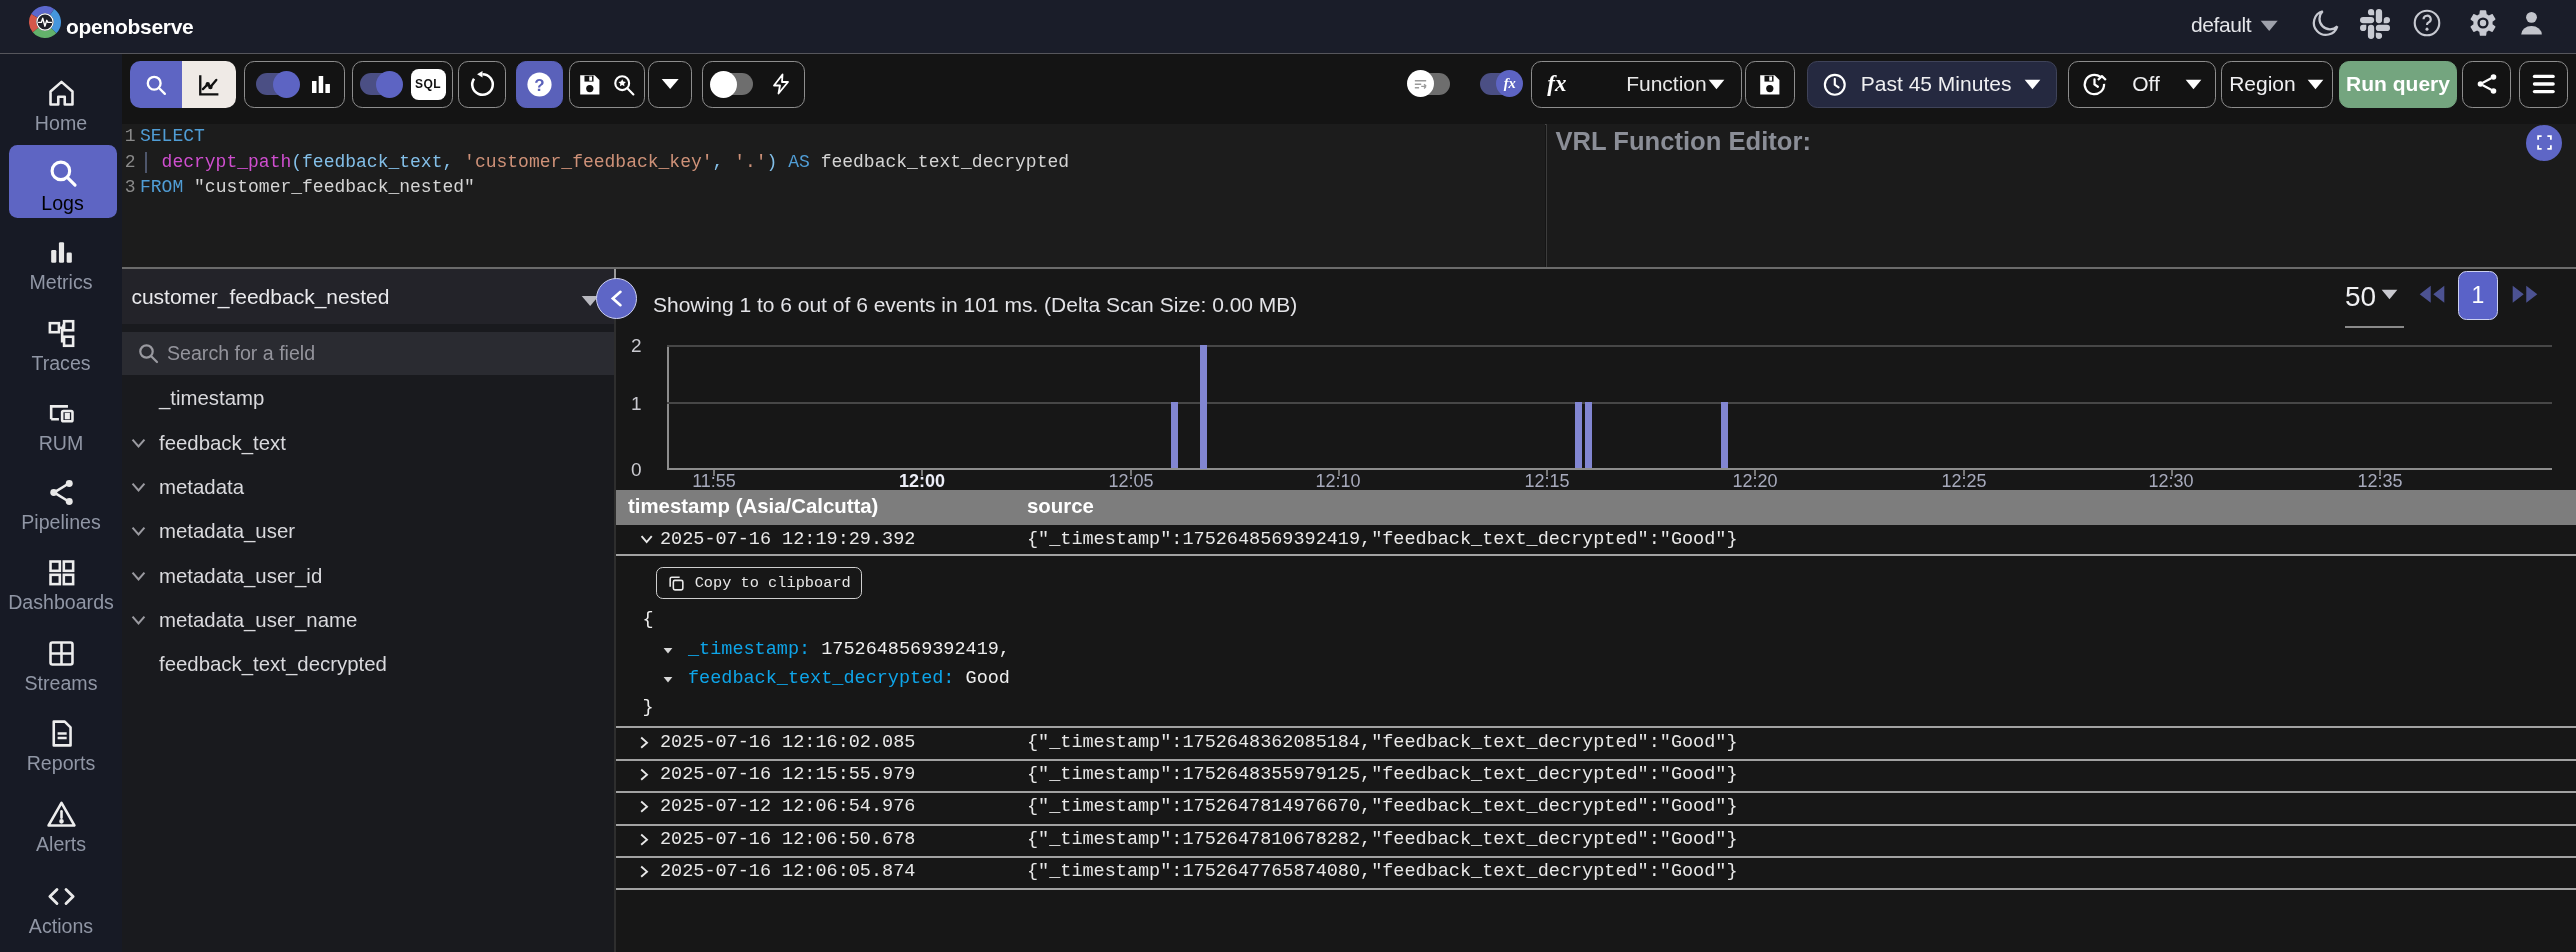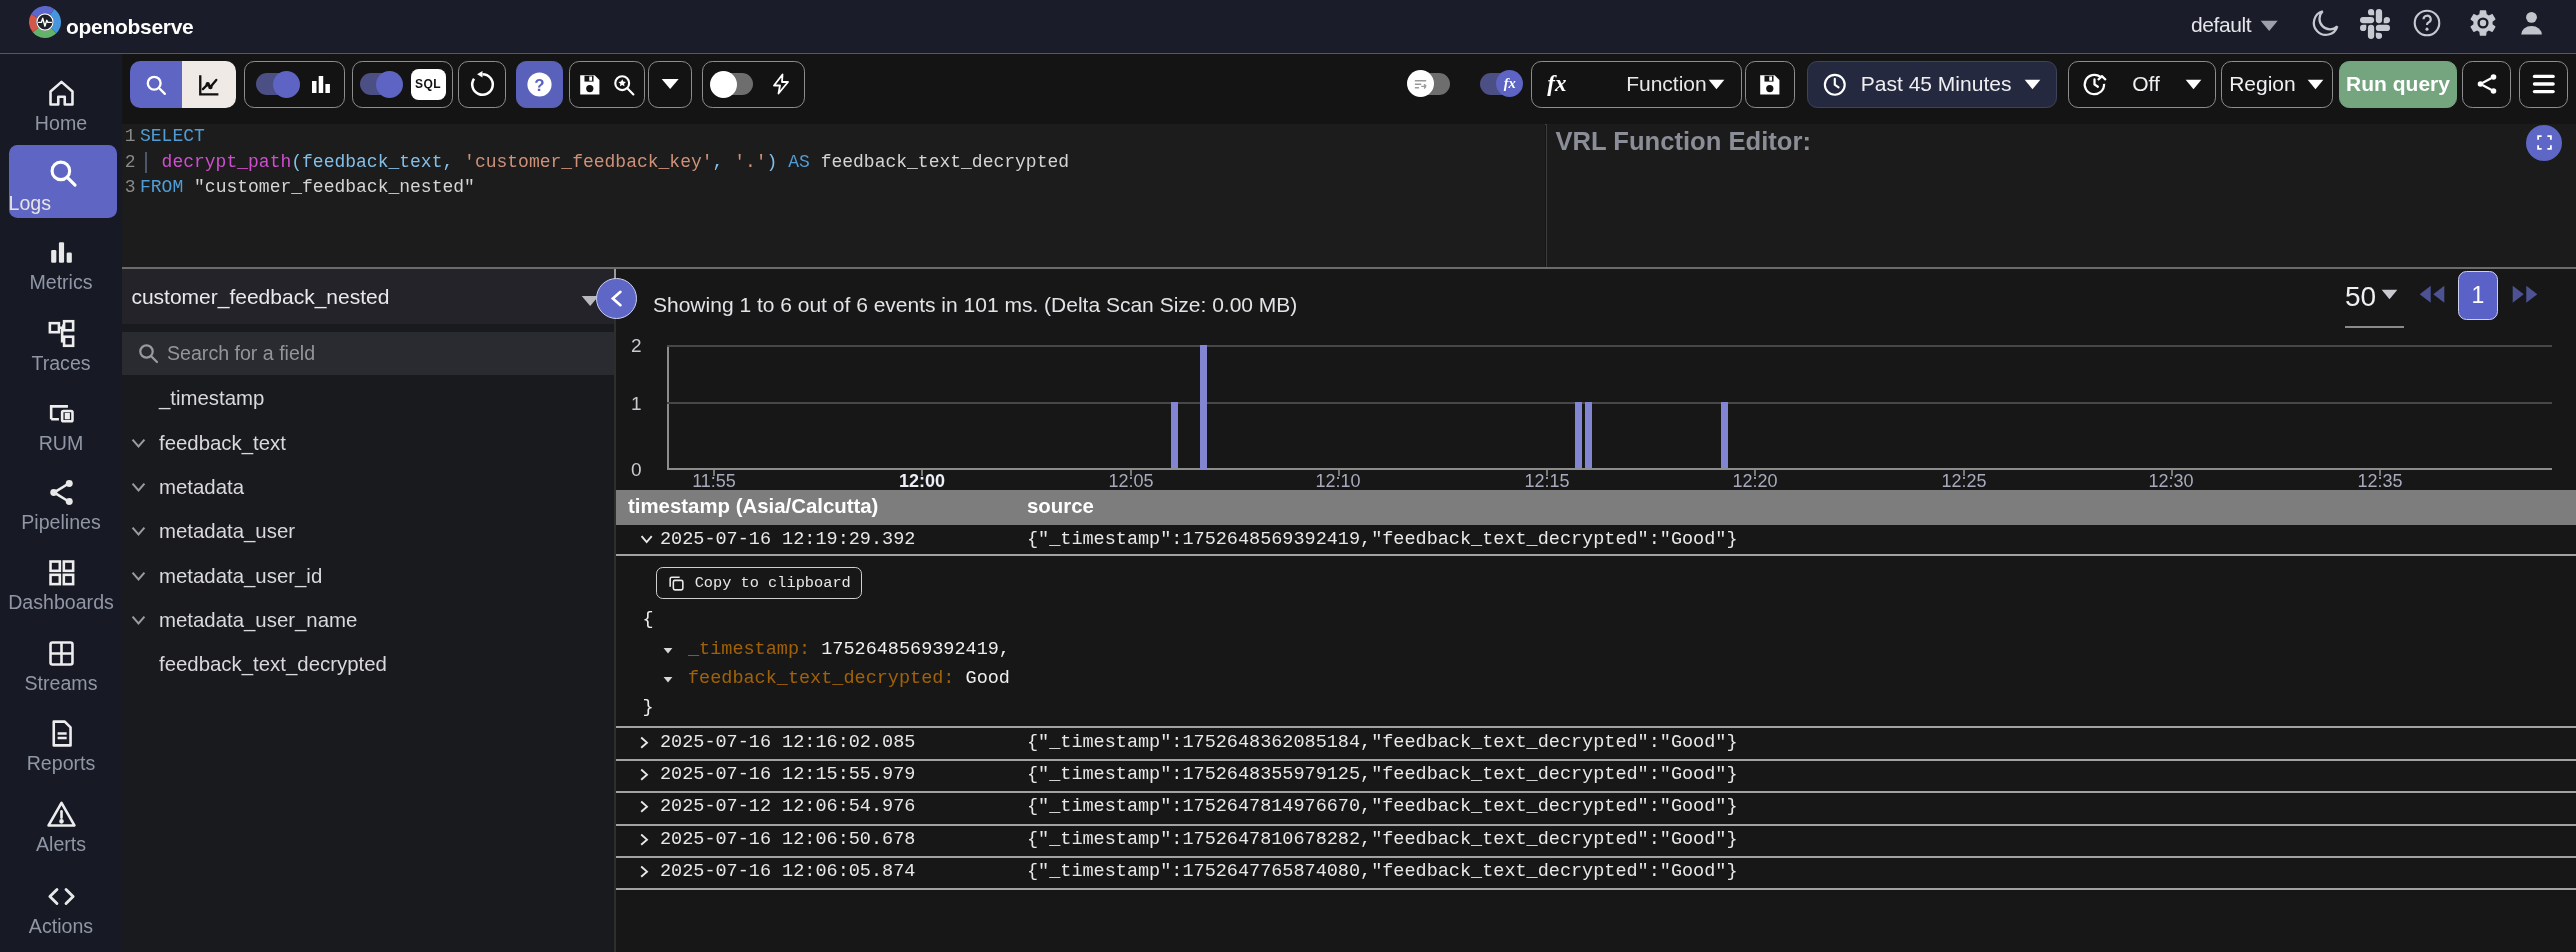--- a/index.html
+++ b/index.html
@@ -13,21 +13,21 @@
   #header { left:0; top:0; width:2576px; height:54px; background:#1a1d29; border-bottom:1.7px solid #56565c; }
   #logo-text { left:66px; top:14.5px; font-size:21px; font-weight:bold; color:#fff; letter-spacing:-0.3px; }
   .hicon { top:7.7px; color:#c7c9d1; }
   #org { left:2191px; top:12.8px; font-size:21px; color:#e4e5e9; letter-spacing:-0.4px; }
 
   
   #sidebar { left:0; top:54px; width:122px; height:899px; background:#171a25; }
   .sitem { position:absolute; left:0; width:122px; text-align:center; color:#9096a5; font-size:19.6px; }
   .sitem svg { display:block; margin:0 auto 3.4px auto; }
   #logs-active { position:absolute; left:8.5px; top:91px; width:108px; height:73px;
-     background:#5e65c3; border-radius:8.5px; color:#e5e5e5; font-size:19.6px; text-align:left; }
+     background:#5e65c3; border-radius:8.5px; color:#000000; font-size:19.6px; text-align:center; }
 
   
   #toolbar { left:122px; top:54px; width:2454px; height:71px; background:#141414; border-bottom:1.7px solid #454545; }
   .tbtn { position:absolute; top:6.8px; height:47px; background:#131313; border:1.7px solid #8e8e8e; border-radius:10.2px;
      display:flex; align-items:center; justify-content:center; }
   .toggle { position:relative; width:39px; height:22px; border-radius:11px; }
   .toggle .thumb { position:absolute; top:-2.6px; width:27px; height:27px; border-radius:50%; }
   .ton  { background:#4b4f84; }
   .ton .thumb { right:-4.3px; background:#5d64c3; }
   .toff { background:#6e6e6e; }
@@ -59,21 +59,21 @@
   .gline { position:absolute; background:#474747; height:1.7px; }
   .bar { position:absolute; background:#8286d2; width:6.8px; }
   .xlab { position:absolute; top:202px; font-size:18px; color:#a7aabc; transform:translateX(-50%); }
   .ylab { position:absolute; font-size:19px; color:#c9c9cf; text-align:right; width:25.6px; }
 
   
   #thead { position:absolute; left:0; top:221px; width:1960px; height:35px; background:#7d7d7d;
       color:#fff; font-weight:bold; font-size:20.4px; }
   .trow { position:absolute; left:0; width:1960px; font-size:18.5px; color:#e8e8e8; }
   .rowline { position:absolute; left:0; width:1960px; height:1.7px; background:#a2a2a2; }
-  .jkey { color:#a16207;margin-top:40px; }
+  .jkey { color:#0ea5e9;margin-top:40px; }
 </style>
 </head>
 <body>
 <div id="page">
   <div class="abs" id="header">
     <svg class="abs" style="left:29px;top:6px" width="32" height="32" viewBox="0 0 38 38">
       <g fill="none" stroke-width="9.4">
         <path d="M6.62 11.85 A14.3 14.3 0 0 1 27.20 7.29" stroke="#5c68cd"></path>
         <path d="M27.20 7.29 A14.3 14.3 0 0 1 29.11 29.11" stroke="#4596dd"></path>
         <path d="M29.11 29.11 A14.3 14.3 0 0 1 8.05 28.19" stroke="#63b16b"></path>

